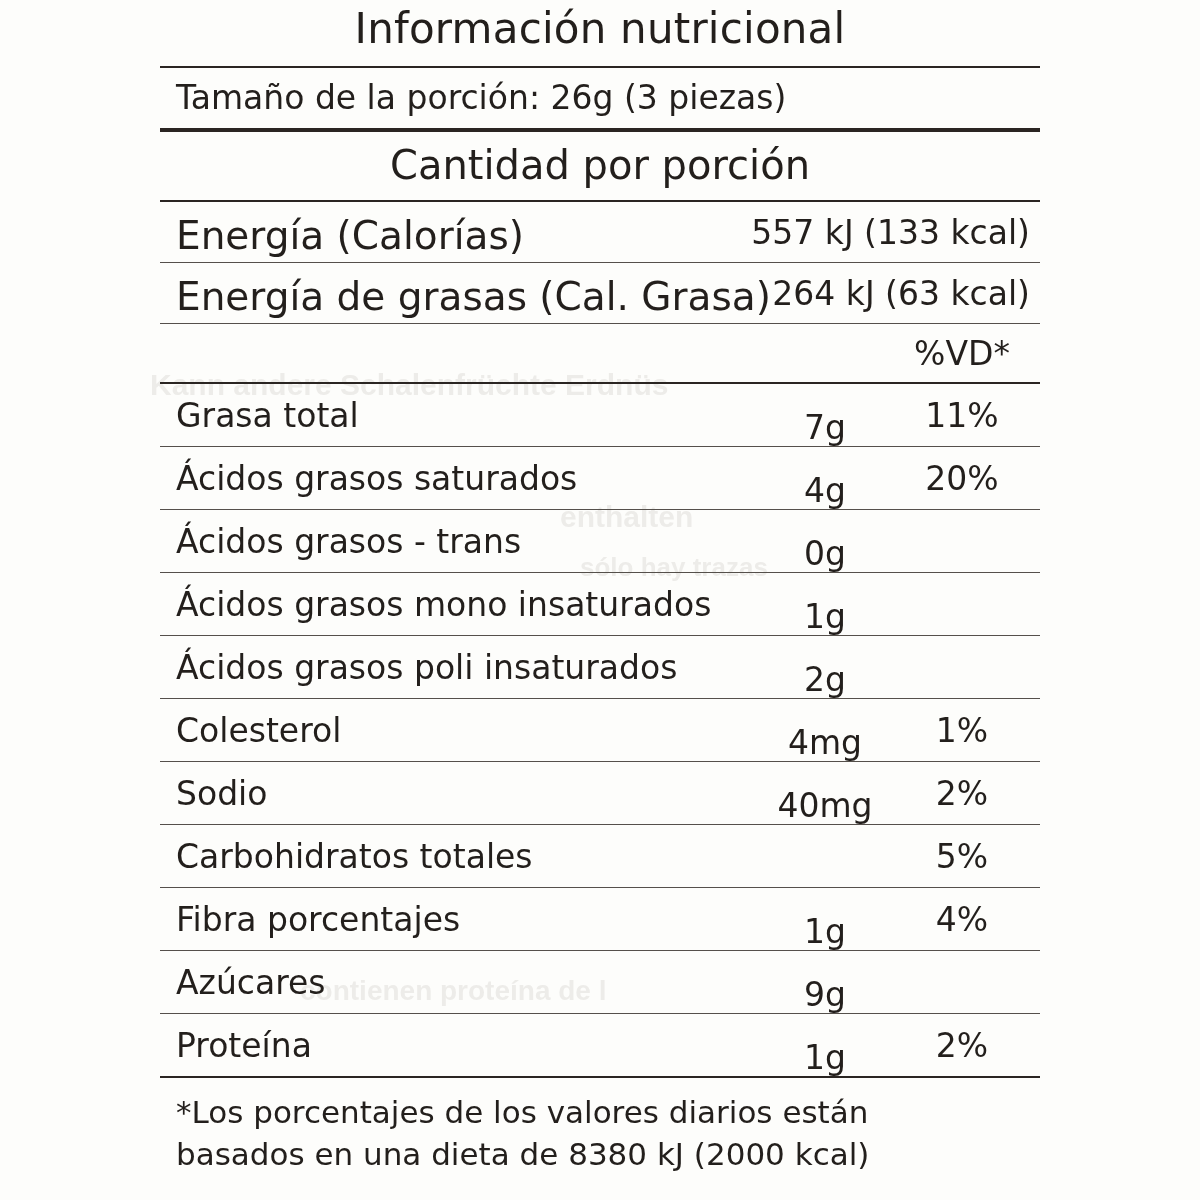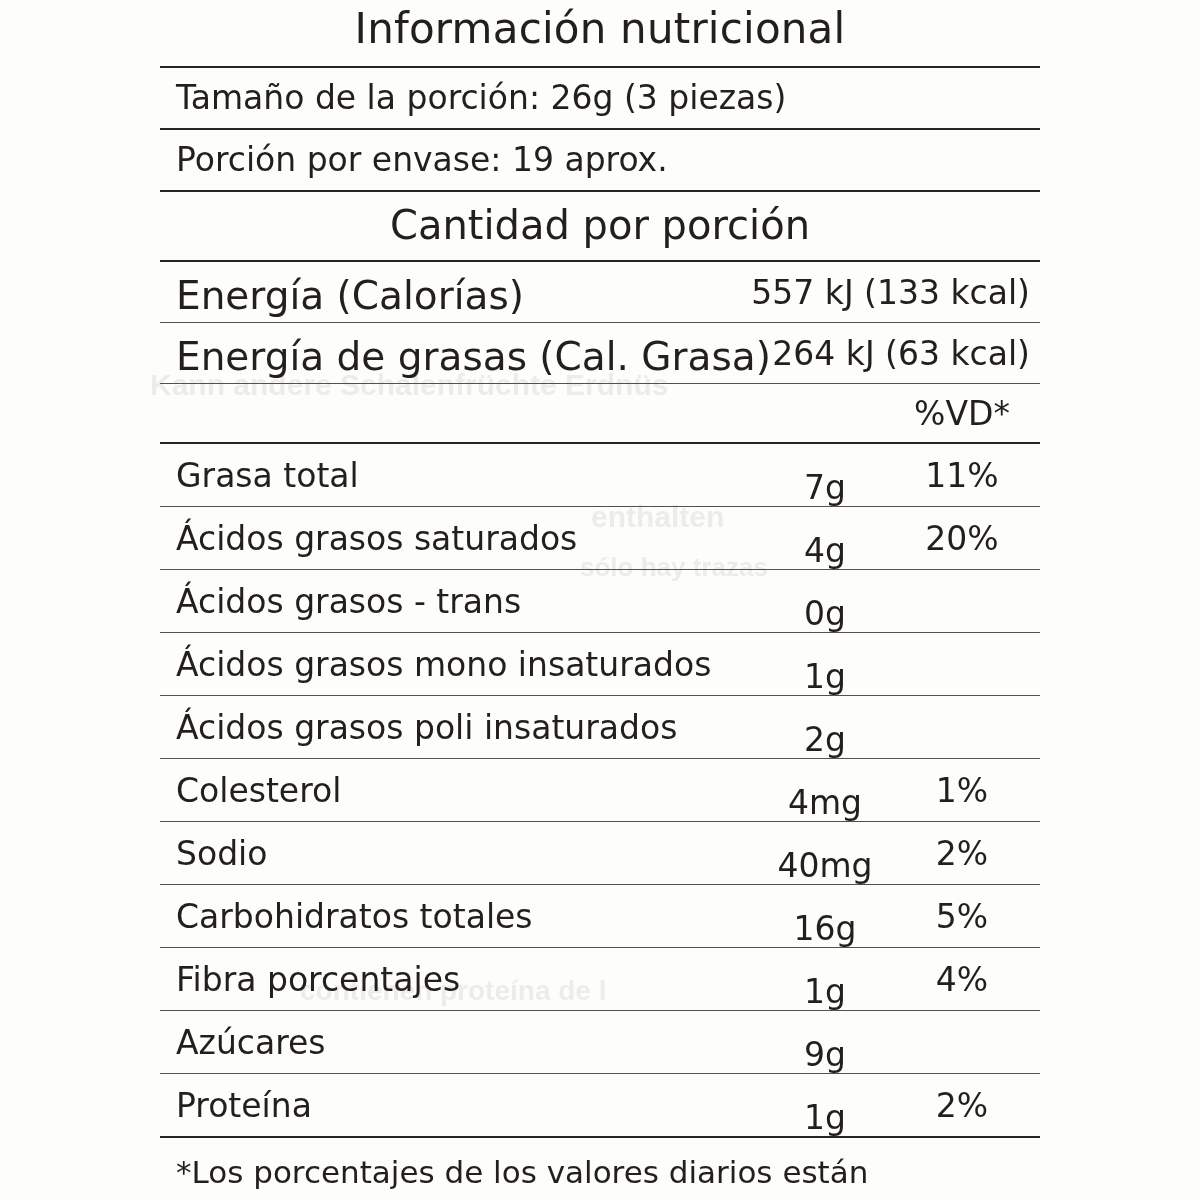--- a/index.html
+++ b/index.html
@@ -26,21 +26,21 @@
   .ghost {
     position: absolute;
     color: rgba(120, 112, 104, 0.12);
     font-family: Liberation Sans, sans-serif;
     font-weight: bold;
     white-space: nowrap;
     pointer-events: none;
     user-select: none;
   }
   .ghost.g1 { left: 150px; top: 368px; font-size: 30px; }
-  .ghost.g2 { left: 560px; top: 500px; font-size: 30px; margin-left: 31px; }
+  .ghost.g2 { left: 560px; top: 500px; font-size: 30px; }
   .ghost.g3 { left: 580px; top: 552px; font-size: 26px; }
   .ghost.g4 { left: 300px; top: 975px; font-size: 28px; }
 
   .panel {
     position: absolute;
     left: 160px;
     top: 0px;
     width: 880px;
     box-sizing: border-box;
   }
@@ -147,21 +147,20 @@
   <div class="ghost g4">contienen proteína de l</div>
 
   <div class="panel">
 
     <div class="title">Información nutricional</div>
 
     <div class="rule"></div>
     <div class="serving">Tamaño de la porción: 26g (3 piezas)</div>
 
     <div class="rule"></div>
-    <div class="serving">Porción por envase: 19 aprox.</div>
 
     <div class="rule"></div>
     <div class="subtitle">Cantidad por porción</div>
 
     <div class="rule"></div>
     <div class="energy-row">
       <div class="name">Energía (Calorías)</div>
       <div class="value">557 kJ (133 kcal)</div>
     </div>
 
@@ -221,21 +220,20 @@
     <div class="rule thin"></div>
     <div class="nutrow">
       <div class="name">Sodio</div>
       <div class="amount">40mg</div>
       <div class="dv">2%</div>
     </div>
 
     <div class="rule thin"></div>
     <div class="nutrow">
       <div class="name">Carbohidratos totales</div>
-      <div class="amount">16g</div>
       <div class="dv">5%</div>
     </div>
 
     <div class="rule thin"></div>
     <div class="nutrow">
       <div class="name">Fibra porcentajes</div>
       <div class="amount">1g</div>
       <div class="dv">4%</div>
     </div>
 

